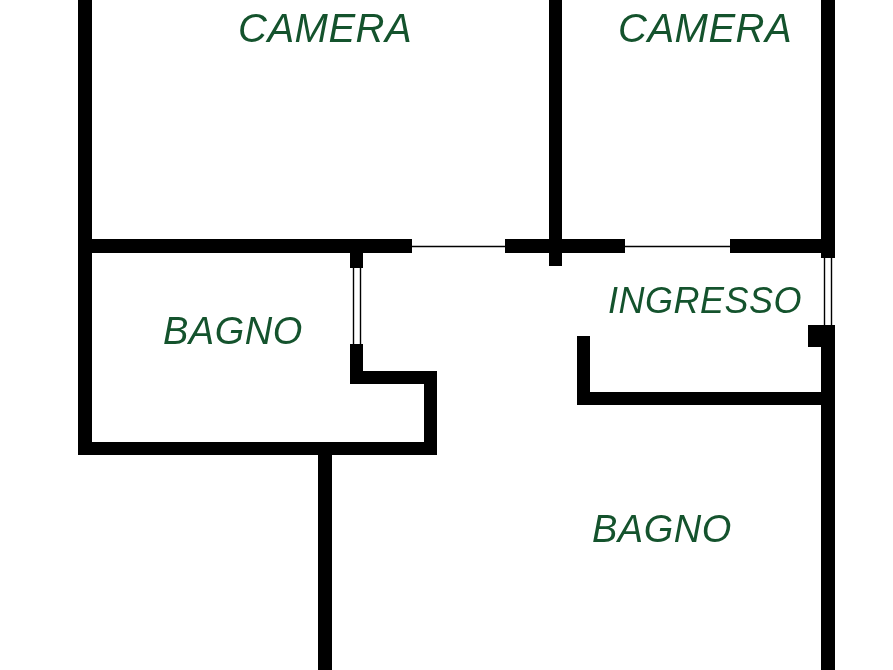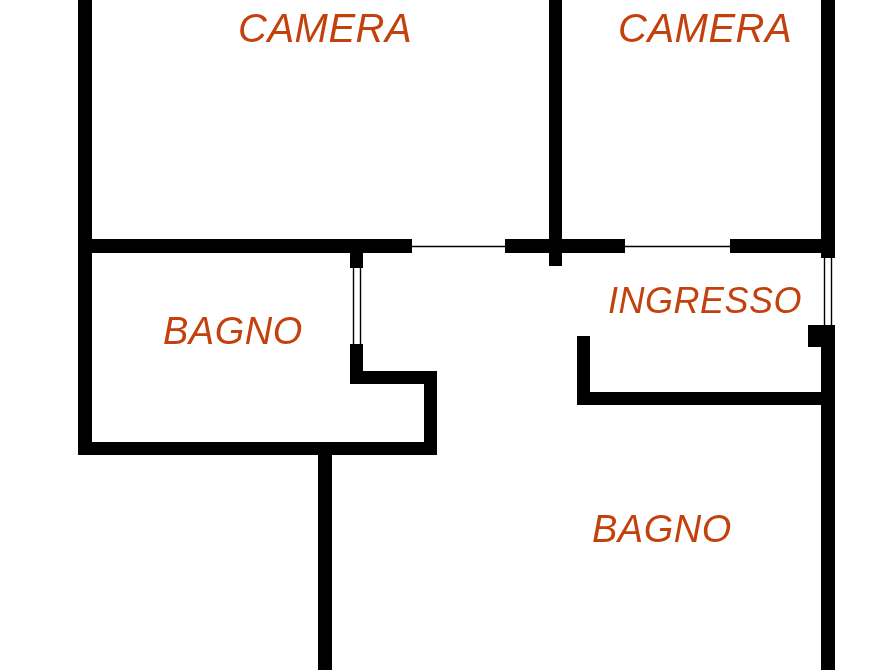--- a/index.html
+++ b/index.html
@@ -33,21 +33,21 @@
   .door-line {
     stroke: #000000;
     stroke-width: 1.4;
     fill: none;
   }
   .room-label {
     position: absolute;
     font-family: "Liberation Sans", sans-serif;
     font-style: italic;
     font-weight: 400;
-    color: #c2410c;
+    color: #14532d;
     white-space: nowrap;
     letter-spacing: 0.5px;
     line-height: 1;
     -webkit-font-smoothing: antialiased;
   }
   .label-camera-left {
     left: 238px;
     top: 8px;
     font-size: 40px;
   }

